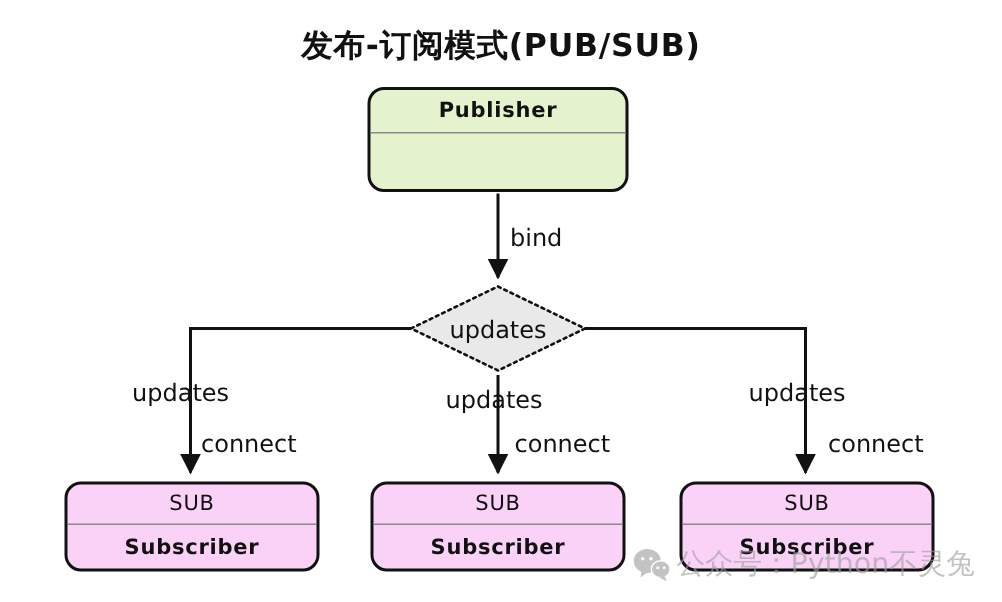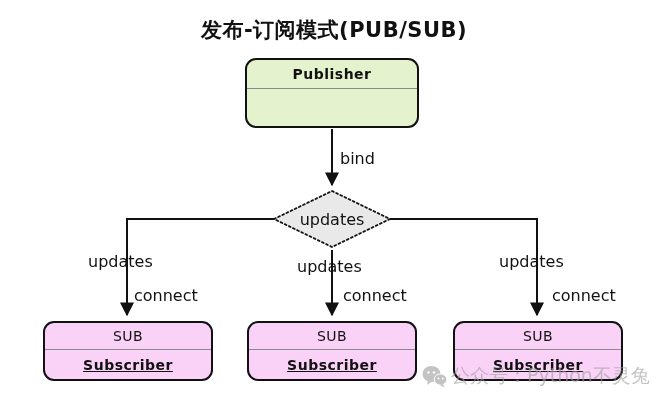--- a/index.html
+++ b/index.html
@@ -48,21 +48,21 @@
     background:#e4f3cd;
   }
   .node.publisher .head { height:29px; }
   .node.publisher .body { flex:1; }
 
   .node.subscriber {
     width:170px; height:60px; top:321px;
     background:#fad2f8;
   }
   .node.subscriber .head { height:27px; }
-  .node.subscriber .body { flex:1;text-decoration:underline; }
+  .node.subscriber .body { flex:1; }
   .node.sub-1 { left:43px; }
   .node.sub-2 { left:247px; }
   .node.sub-3 { left:453px; }
 
   .hub-label {
     position:absolute;
     left:290px; top:210px; width:84px;
     text-align:center;
     font-size:16px;
   }

